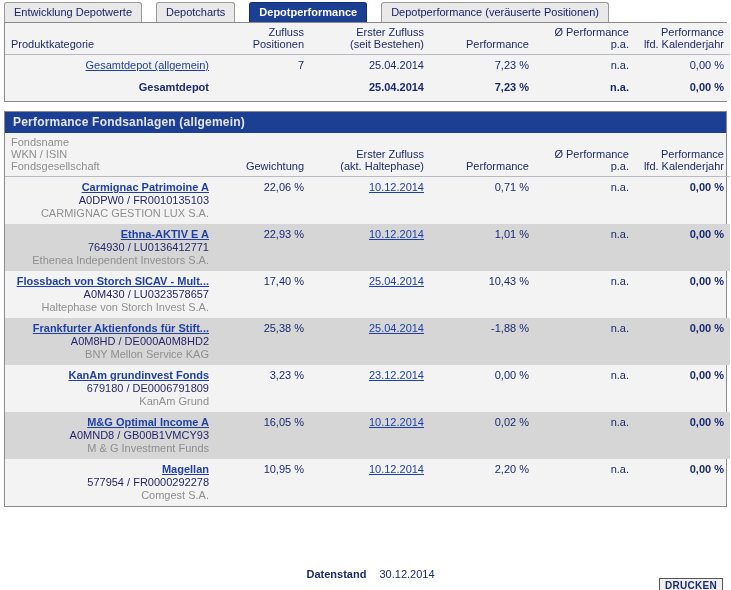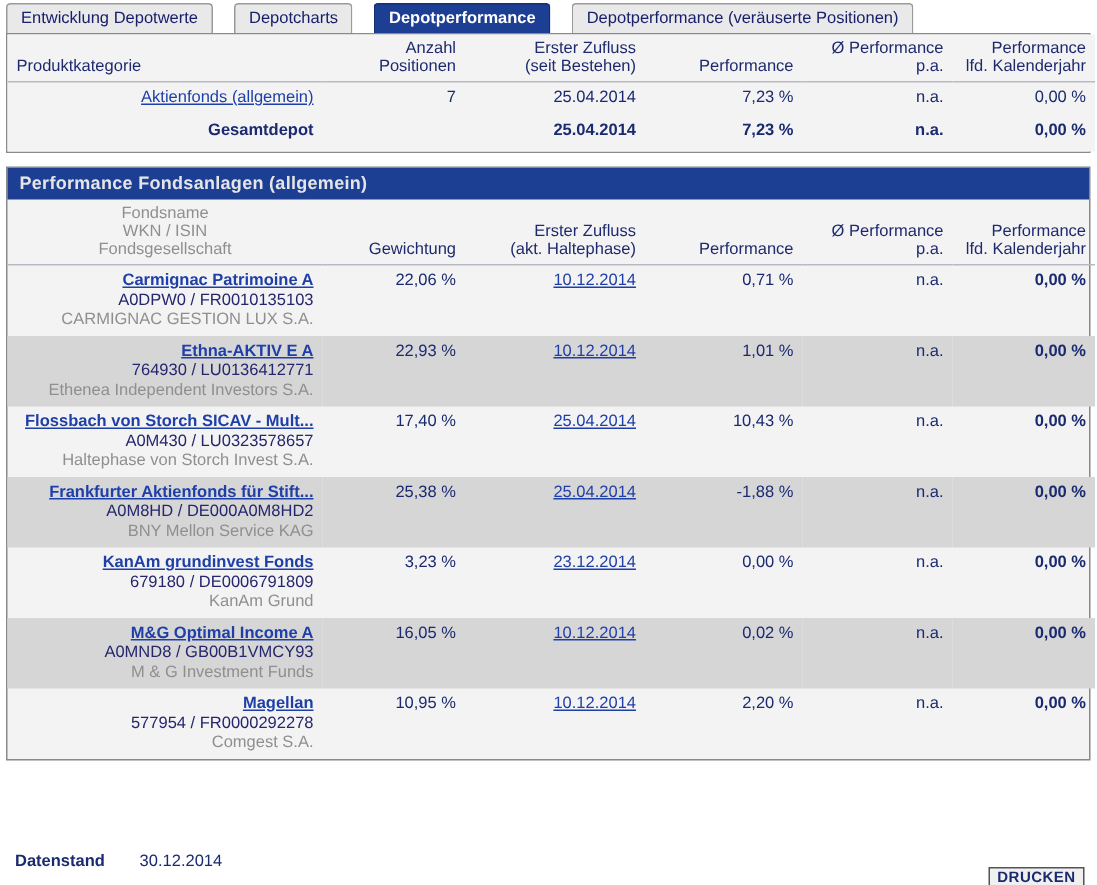--- a/index.html
+++ b/index.html
@@ -115,21 +115,21 @@
   
   .fundhdr th {
     padding-top: 2px;
     padding-bottom: 3px;
     line-height: 12px;
   }
   .fundhdr .muted {
     color: #8f8f8f;
     font-size: 11px;
     display: block;
-    text-align: center;
+    text-align: left;
     font-weight: normal;
   }
   .fund-row td {
     padding: 3px 6px 3px 6px;
     line-height: 13px;
   }
   .fund-row.alt { background: #d6d6d6; }
   .fund-row td .name {
     color: #1f3fa8;
     font-weight: bold;
@@ -149,20 +149,21 @@
 
   
   .footer {
     position: absolute;
     left: 0;
     bottom: 0;
     width: 731px;
     height: 30px;
     box-sizing: border-box;
     padding: 8px 10px 0 10px;
+    text-align: center;
   }
   .footer .label {
     font-weight: bold;
     color: #1a2a70;
     font-size: 11px;
     display: inline-block;
     width: 80px;
   }
   .footer .date {
     font-size: 11px;
@@ -203,42 +204,42 @@
         <col style="width:105px">
         <col style="width:100px">
         <col style="width:95px">
       </colgroup>
       <tbody>
           <tr class="hdr-row">
         <th class="l">
           <span class="hdr-sub">Produktkategorie</span>
         </th>
         <th>
-          <span class="hdr-sub">Anzahl</span>
+          <span class="hdr-sub">Zufluss</span>
           <span class="hdr-sub">Positionen</span>
         </th>
         <th>
           <span class="hdr-sub">Erster Zufluss</span>
           <span class="hdr-sub">(seit Bestehen)</span>
         </th>
         <th>
           <span class="hdr-sub">Performance</span>
         </th>
         <th>
           <span class="hdr-sub">Ø Performance</span>
           <span class="hdr-sub">p.a.</span>
         </th>
         <th>
           <span class="hdr-sub">Performance</span>
           <span class="hdr-sub">lfd. Kalenderjahr</span>
         </th>
       </tr>
       <tr>
         <td class="l">
-          <span class="lnk">Aktienfonds (allgemein)</span>
+          <span class="lnk">Gesamtdepot (allgemein)</span>
         </td>
         <td>7</td>
         <td>25.04.2014</td>
         <td>7,23 %</td>
         <td>n.a.</td>
         <td>0,00 %</td>
       </tr>
       <tr class="total">
         <td class="l">Gesamtdepot</td>
         <td></td>

